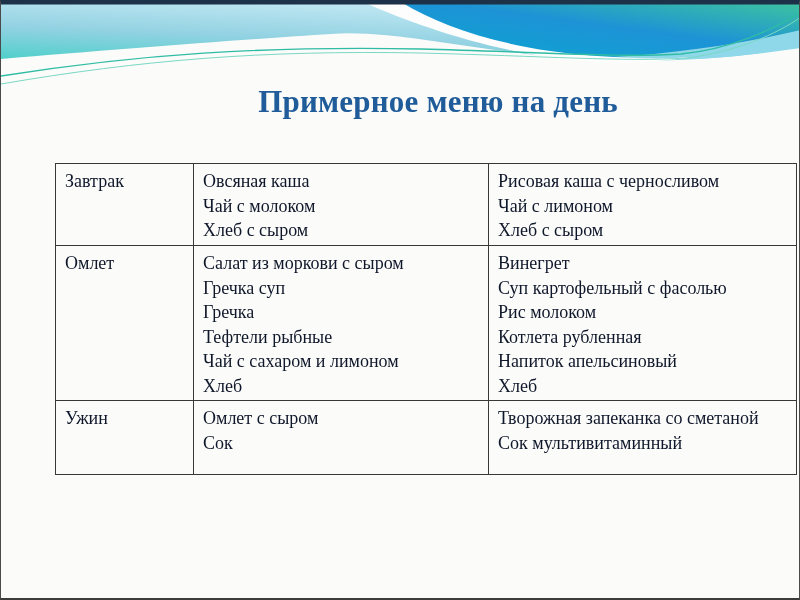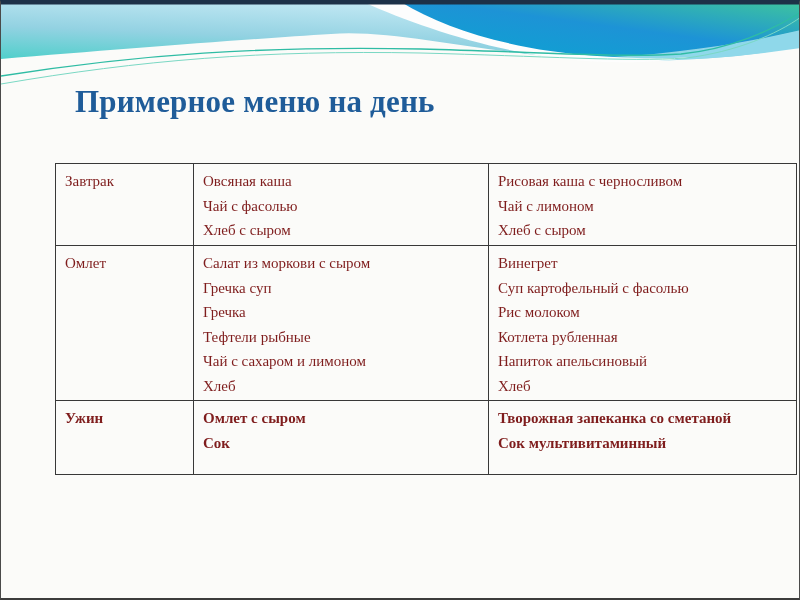--- a/index.html
+++ b/index.html
@@ -23,49 +23,49 @@
     position: absolute; top: 0; left: 0;
     width: 800px; height: 130px;
     display: block;
   }
   .slide-title {
     position: absolute;
     top: 82px; left: 0;
     width: 800px;
     box-sizing: border-box;
     padding-left: 74px;
-    text-align: left;
+    text-align: center;
     font-size: 31px;
     font-weight: bold;
     color: #1f5c99;
     letter-spacing: 0.2px;
   }
   table.menu-table {
     position: absolute;
     top: 161px; left: 54px;
     width: 720px;
     border-collapse: collapse;
     table-layout: fixed;
   }
   .menu-table td {
     border: 1.5px solid #383838;
     vertical-align: top;
     box-sizing: border-box;
     padding: 5px 8px 2px 9px;
-    font-size: 15px;
+    font-size: 18px;
     line-height: 24.5px;
-    color: #7f1d1d;
+    color: #0f172a;
   }
   .col-meal   { width: 138px; }
   .col-var1   { width: 295px; }
   .col-var2   { width: 308px; }
   tr.row-breakfast td { height: 82px; }
   tr.row-lunch     td { height: 153px; }
   tr.row-snack     td { height: 56px; }
-  tr.row-dinner    td { height: 74px; font-weight: bold; }
+  tr.row-dinner    td { height: 74px; }
   .menu-line { display: block; }
 </style>
 </head>
 <body>
 
 <div class="slide">
 
   <svg class="wave-header" viewBox="0 0 800 130" aria-hidden="true">
     <defs>
       <linearGradient id="gBand" x1="0" y1="1" x2="0.55" y2="0">
@@ -91,21 +91,21 @@
   <div class="slide-title">Примерное меню на день</div>
 
   <table class="menu-table">
     <tbody>
       <tr class="row-breakfast">
         <td class="col-meal">
           <span class="menu-line">Завтрак</span>
         </td>
         <td class="col-var1">
           <span class="menu-line">Овсяная каша</span>
-          <span class="menu-line">Чай с фасолью</span>
+          <span class="menu-line">Чай с молоком</span>
           <span class="menu-line">Хлеб с сыром</span>
         </td>
         <td class="col-var2">
           <span class="menu-line">Рисовая каша с черносливом</span>
           <span class="menu-line">Чай с лимоном</span>
           <span class="menu-line">Хлеб с сыром</span>
         </td>
       </tr>
       <tr class="row-lunch">
         <td class="col-meal">

